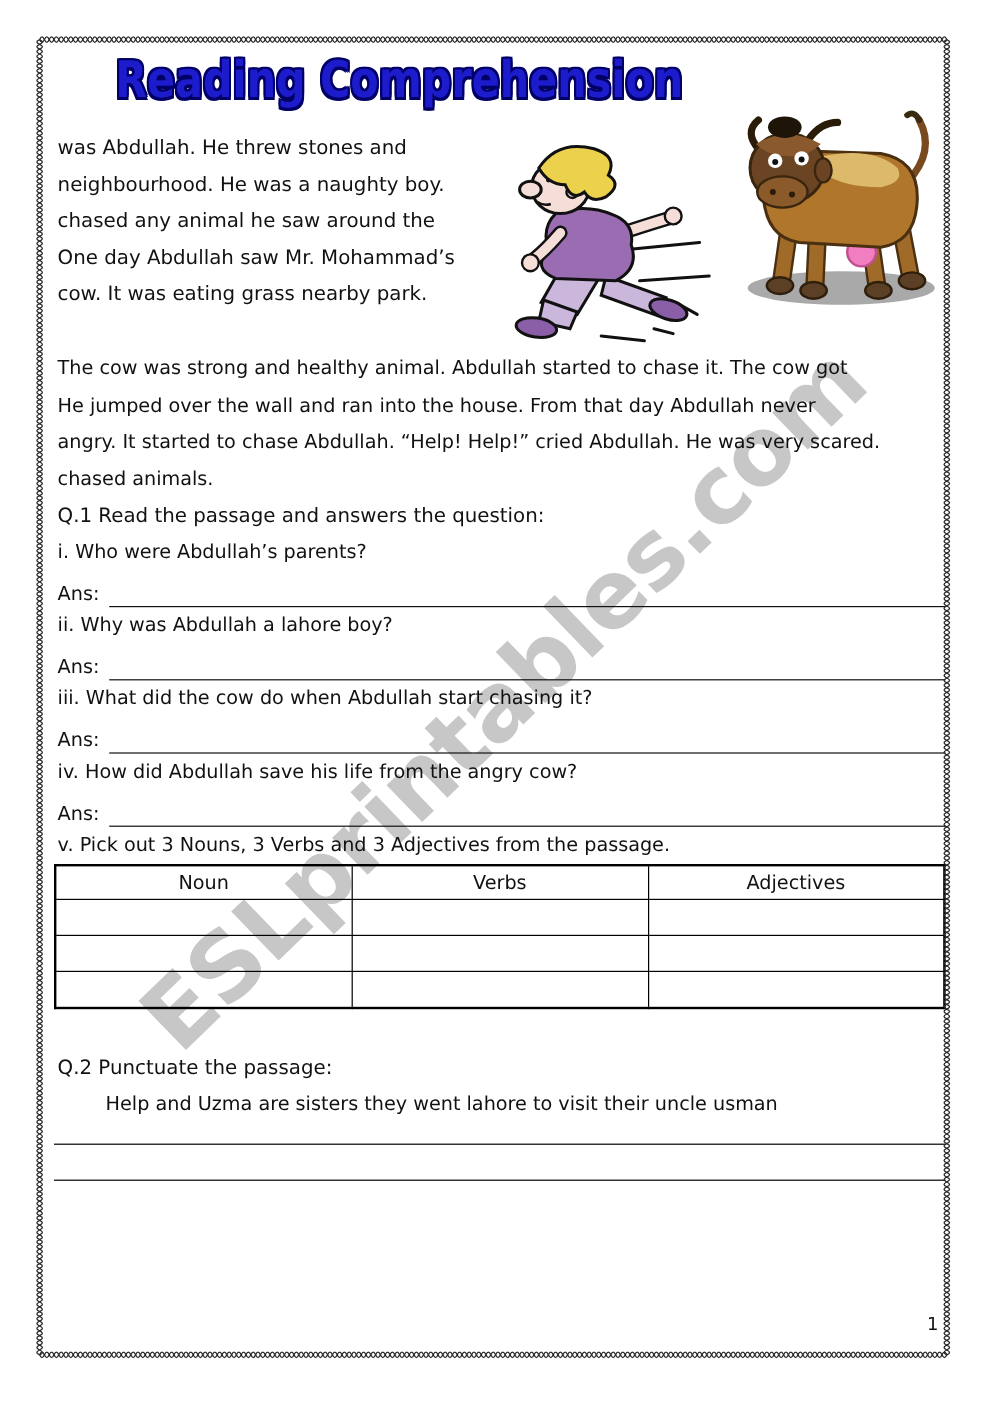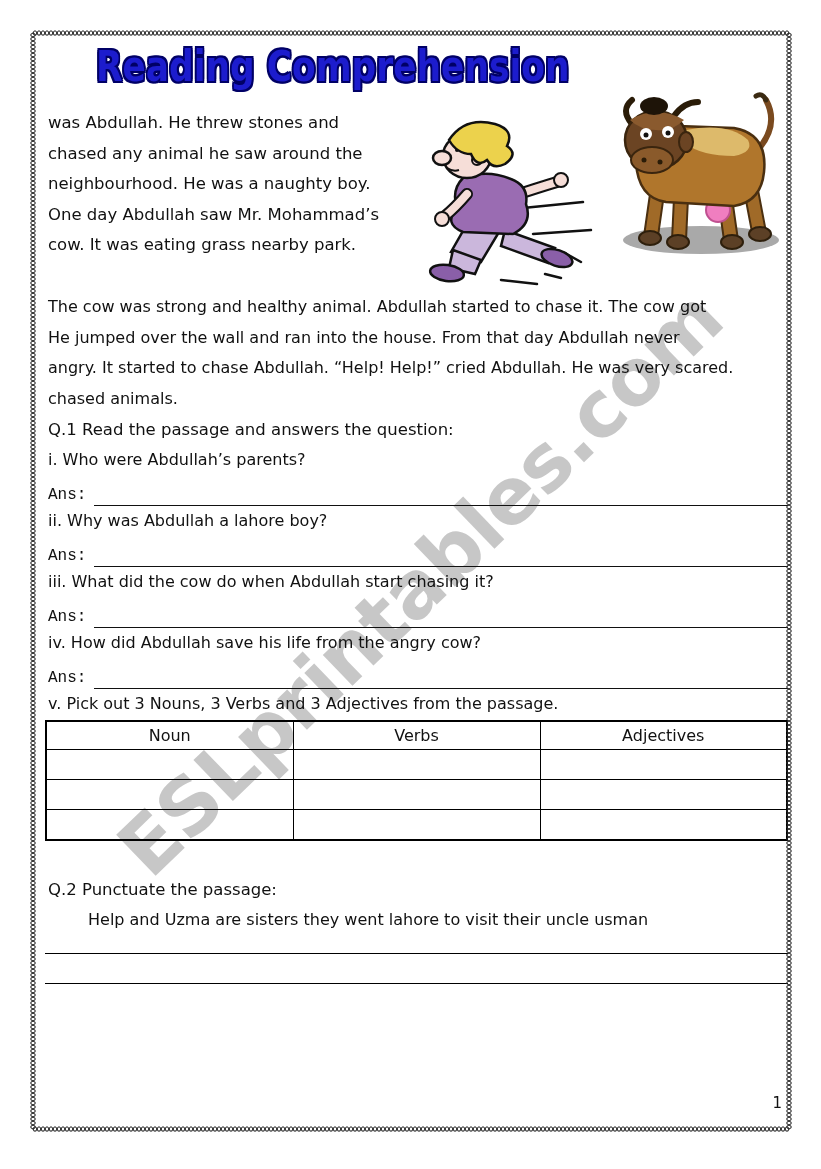--- a/index.html
+++ b/index.html
@@ -25,21 +25,21 @@
   .passage-full{position:absolute;left:48px;top:292px;width:742px;z-index:2;}
   .passage-full .pline{height:30.5px;line-height:30.5px;font-size:16px;white-space:nowrap;}
   
   .boy-img{position:absolute;left:405px;top:112px;width:212px;height:178px;z-index:2;}
   .cow-img{position:absolute;left:606px;top:90px;width:182px;height:178px;z-index:2;}
   
   .q1{position:absolute;left:48px;top:414px;width:740px;z-index:2;font-size:16px;}
   .qheading{height:31px;line-height:31px;font-weight:normal;font-size:16.5px;}
   .qline{height:30px;line-height:30px;}
   .ansrow{height:31px;display:flex;align-items:flex-end;}
-  .anslabel{line-height:22px;padding-right:8px;font-family:Liberation Mono, monospace;}
+  .anslabel{line-height:22px;padding-right:8px;}
   .ansline{flex:1;border-bottom:1.6px solid #111;height:22px;}
   
   .noun-table{position:absolute;left:45px;top:720px;width:743px;z-index:2;
               border-collapse:collapse;table-layout:fixed;}
   .noun-table th,.noun-table td{border:1.6px solid #000;font-size:16px;font-weight:normal;
               text-align:center;padding:0;}
   .noun-table th{height:27px;}
   .noun-table td{height:29px;}
   .noun-table{border:2px solid #000;}
   
@@ -67,22 +67,22 @@
     </svg>
 
   <div class="watermark">ESLprintables.com</div>
 
   <div class="title-wrap">
     <span class="title">Reading Comprehension</span>
   </div>
 
   <div class="passage-col">
     <div class="pline">was Abdullah. He threw stones and</div>
+    <div class="pline">neighbourhood. He was a naughty boy.</div>
     <div class="pline">chased any animal he saw around the</div>
-    <div class="pline">neighbourhood. He was a naughty boy.</div>
     <div class="pline">One day Abdullah saw Mr. Mohammad’s</div>
     <div class="pline">cow. It was eating grass nearby park.</div>
   </div>
 
   <svg class="boy-img" viewBox="0 0 212 178">
     <g stroke="#111" stroke-width="2.5" stroke-linecap="round">
       <line x1="118" y1="96" x2="178" y2="90"></line>
       <line x1="128" y1="122" x2="186" y2="118"></line>
       <line x1="158" y1="140" x2="176" y2="150"></line>
       <line x1="96" y1="168" x2="132" y2="172"></line>

